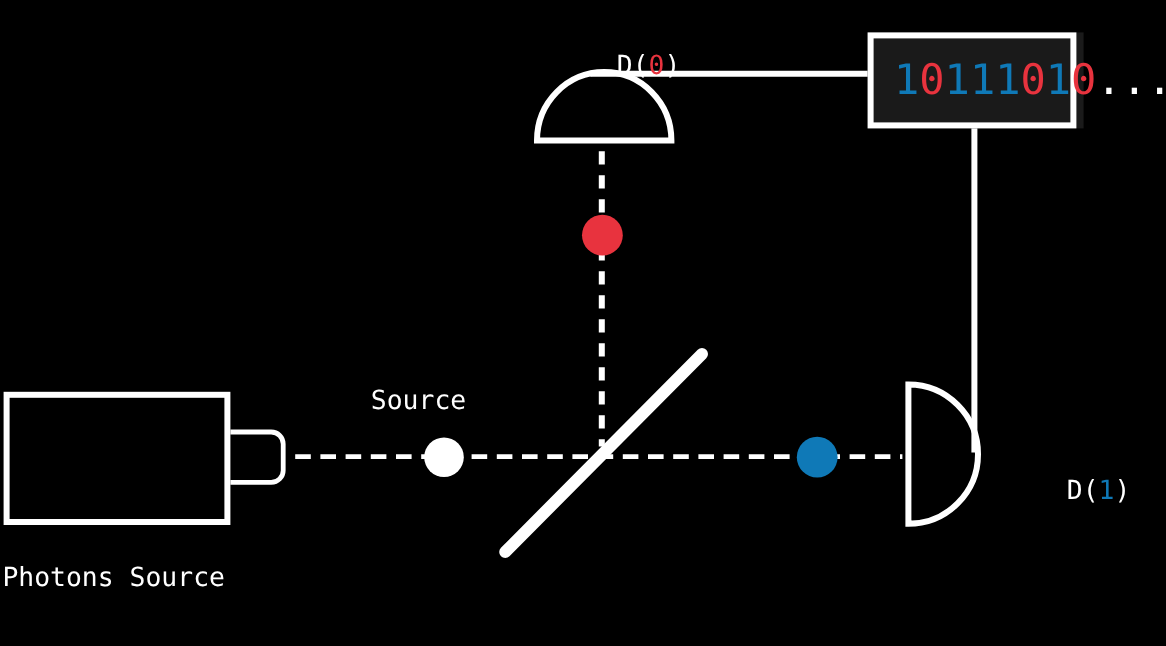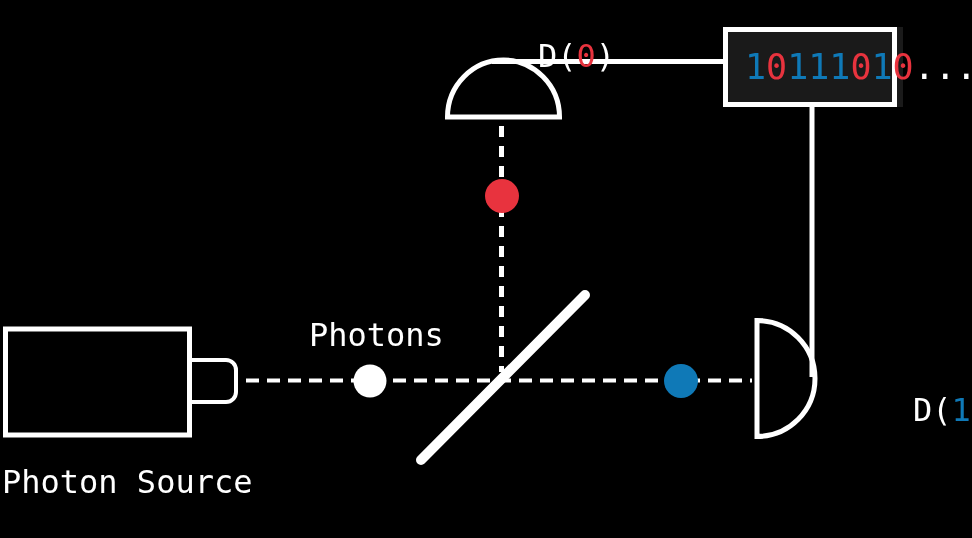--- a/index.html
+++ b/index.html
@@ -16,21 +16,21 @@
     width: 972px;
     height: 538px;
     background: var(--bg);
     overflow: hidden;
     font-family: "DejaVu Sans Mono", monospace;
   }
   .stage svg { position: absolute; left: 0; top: 0; }
   .lbl {
     position: absolute;
     color: var(--white);
-    font-size: 32px;
+    font-size: 22px;
     line-height: 30px;
     white-space: pre;
     text-align: right;
   }
   .bit-red { color: var(--red); }
   .bit-blue { color: var(--blue); }
   .panel-bg {
     position: absolute;
     left: 723px; top: 27px;
     width: 180px; height: 80px;
@@ -88,18 +88,18 @@
   <div class="readout" id="readout"><span class="bit-blue">1</span><span class="bit-red">0</span><span class="bit-blue">1</span><span class="bit-blue">1</span><span class="bit-blue">1</span><span class="bit-red">0</span><span class="bit-blue">1</span><span class="bit-red">0</span><span>...</span></div>
 
   <div class="lbl" style="left:461px; top:11px;">
     <span>D(</span><span class="bit-red">0</span><span>)</span>
   </div>
 
   <div class="lbl" style="left:836px; top:365px;">
     <span>D(</span><span class="bit-blue">1</span><span>)</span>
   </div>
 
-  <div class="lbl" style="left:309px; top:320px;">Photons</div>
+  <div class="lbl" style="left:309px; top:320px;">Source</div>
 
-  <div class="lbl" style="left:2px; top:467px;">Photon Source</div>
+  <div class="lbl" style="left:2px; top:467px;">Photons Source</div>
 
 
 </div>
 
 </body></html>

